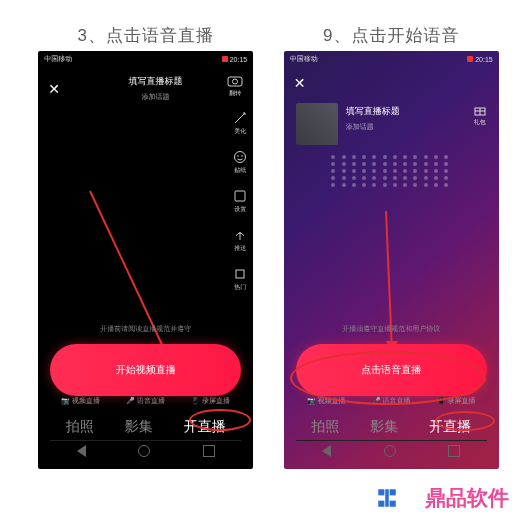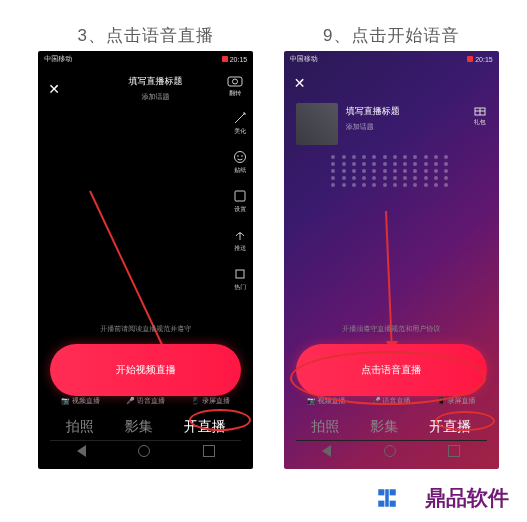--- a/index.html
+++ b/index.html
@@ -35,21 +35,21 @@
 .tabs{display:flex;justify-content:space-around;color:#888;font-size:14px;padding:4px 0}
 .tabs .active{color:#fff}
 .nav{display:flex;justify-content:space-around;padding:4px 0;border-top:1px solid #222}
 .nav div{width:12px;height:12px;border:1px solid #666}
 .nav .tri{border:none;width:0;height:0;border-top:6px solid transparent;border-bottom:6px solid transparent;border-right:9px solid #666}
 .nav .circ{border-radius:50%}
 .nav .sq{}
 .arrow{position:absolute;pointer-events:none}
 .arrow svg{overflow:visible}
 .circle-ann{position:absolute;border:2px solid #e03030;border-radius:50%;pointer-events:none}
-.watermark{position:absolute;right:12px;bottom:8px;display:flex;align-items:center;gap:24px;color:#701a75;font-size:21px;font-weight:600;background:#fff;padding:2px 6px}
+.watermark{position:absolute;right:12px;bottom:8px;display:flex;align-items:center;gap:24px;color:#ec4899;font-size:21px;font-weight:600;background:#fff;padding:2px 6px}
 .watermark .logo{width:28px;height:28px}
 </style>
 </head>
 <body>
 
 <div class="page">
 
   <div class="col">
     <div class="caption">3、点击语音直播</div>
     <div class="phone p1">

